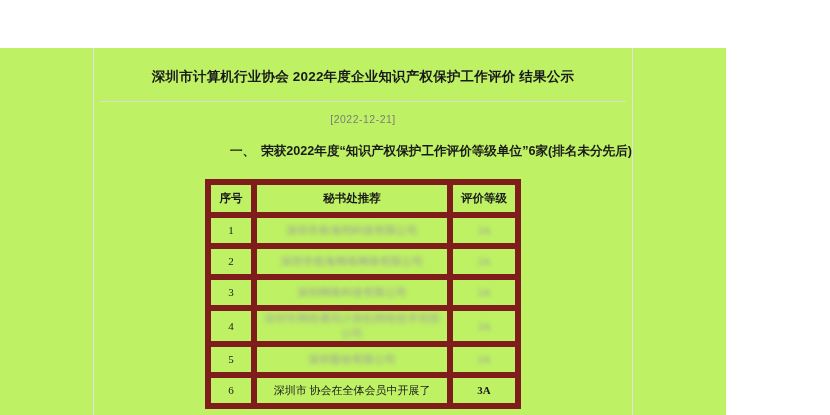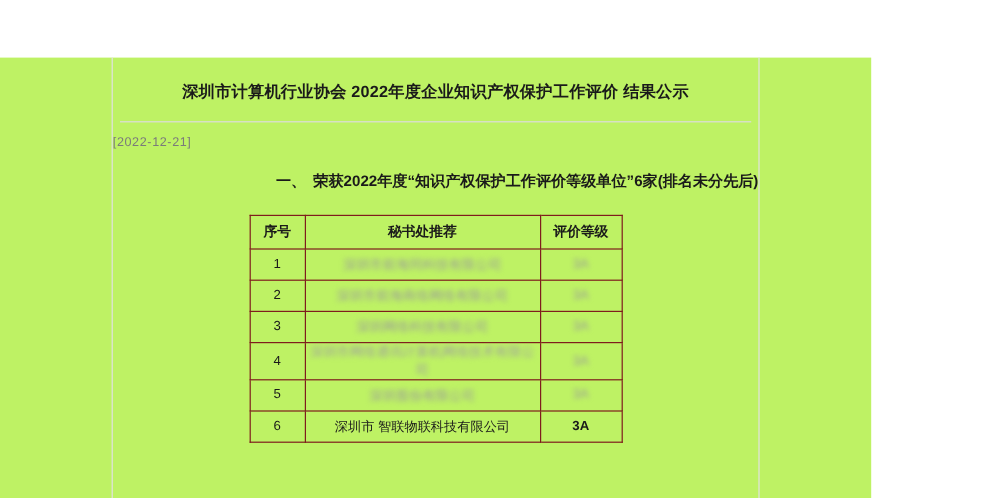--- a/index.html
+++ b/index.html
@@ -48,20 +48,21 @@
     color: #1a1a1a;
     margin-top: 20px;
     letter-spacing: 0.2px;
     line-height: 1.4;
   }
   .title-rule {
     border-top: 1px solid #dcdcdc;
     margin: 14px 6px 0 6px;
   }
   .doc-date {
+    text-align: center;
     font-size: 10.5px;
     color: #7b7b7b;
     margin-top: 11px;
     letter-spacing: 0.5px;
   }
 
   .para {
     font-size: 12.4px;
     color: #1f1f1f;
     line-height: 25px;
@@ -89,27 +90,28 @@
     justify-content: center;
     margin-top: 16px;
   }
   table.result-table {
     border-collapse: collapse;
     width: 310px;
     table-layout: fixed;
   }
   table.result-table th,
   table.result-table td {
-    border: 1px solid #7f1d1d;
+    border: 6px solid #7f1d1d;
     text-align: center;
     font-size: 11px;
     color: #1a1a1a;
     height: 25px;
     padding: 0 2px;
     vertical-align: middle;
+    font-family: Liberation Serif, serif;
   }
   table.result-table th {
     font-weight: bold;
     font-size: 11.5px;
     height: 27px;
   }
   col.c-no { width: 46px; }
   col.c-name { width: 196px; }
   col.c-grade { width: 68px; }
   .blur-text {
@@ -185,21 +187,21 @@
             <td><span class="blur-text-strong">深圳市网络通讯计算机网络技术有限公司</span></td>
             <td><span class="blur-text">3A</span></td>
           </tr>
           <tr>
             <td>5</td>
             <td><span class="blur-text">深圳股份有限公司</span></td>
             <td><span class="blur-text">3A</span></td>
           </tr>
           <tr class="clear-row">
             <td>6</td>
-            <td>深圳市 智联物联科技有限公司</td>
+            <td>深圳市 协会在全体会员中开展了</td>
             <td class="grade-clear">3A</td>
           </tr>
         </tbody>
       </table>
     </div>
 
   </div>
 </div>
 
 </body></html>

